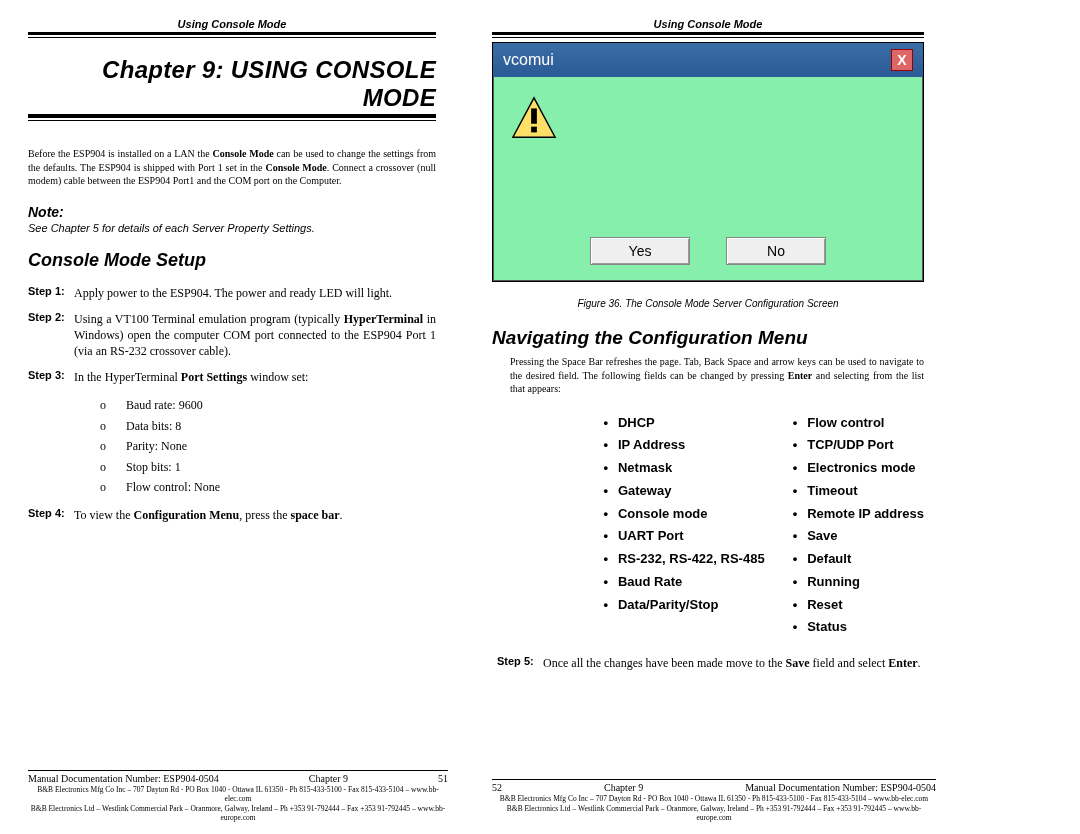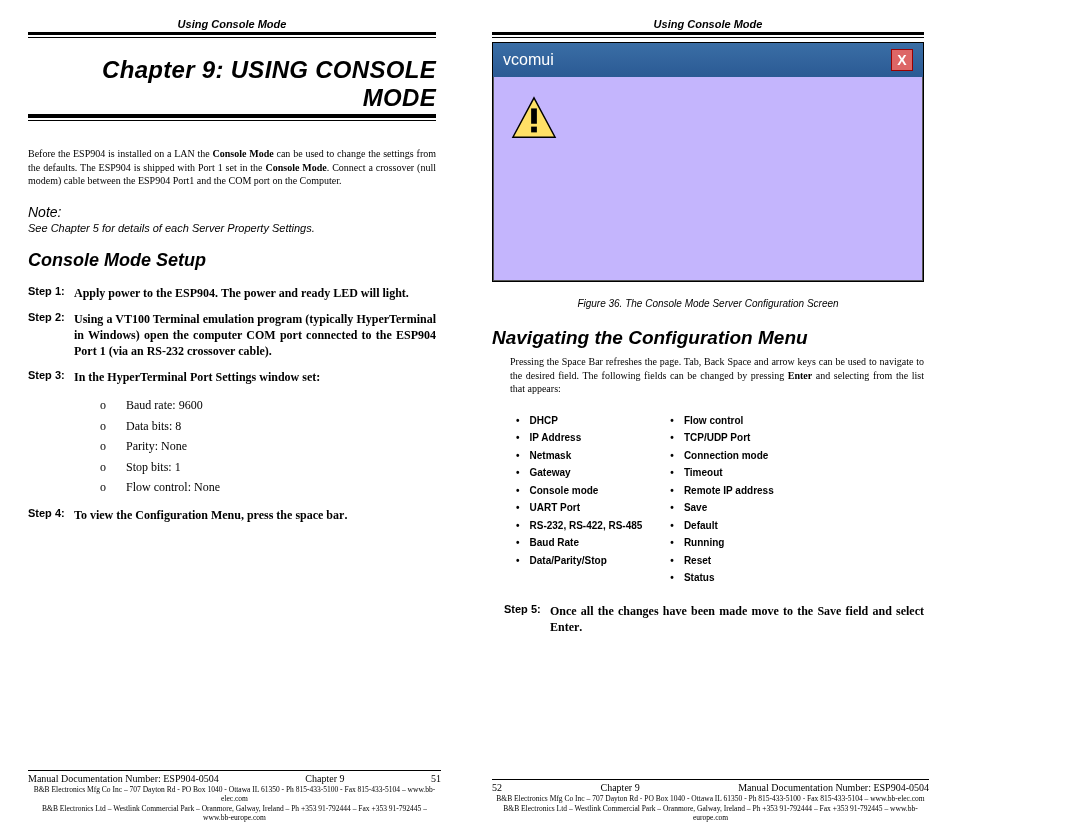--- a/index.html
+++ b/index.html
@@ -4,41 +4,41 @@
 <style>
   * { box-sizing: border-box; margin: 0; padding: 0; }
   body { font-family: "Times New Roman", serif; background:#fff; }
   .sheet { width:952px; height:834px; position:relative; display:flex; }
   .page { width:540px; height:834px; padding:18px 28px 12px 28px; position:relative; }
   .hdr-label { font-style:italic; font-weight:bold; font-size:11px; text-align:center; margin-bottom:2px; font-family:Arial,sans-serif; }
   .dbl-rule { border-top:3px solid #000; border-bottom:1px solid #000; height:6px; margin-bottom:10px; }
   .chapter-title { font-family:Arial,sans-serif; font-weight:bold; font-style:italic; font-size:24px; text-align:right; margin-top:18px; margin-bottom:2px; letter-spacing:0.3px; }
   .title-rule { border-top:4px solid #000; border-bottom:1px solid #000; height:7px; margin-bottom:26px; }
   .body-text { font-size:10px; text-align:justify; line-height:1.35; margin-bottom:16px; }
-  .note-head { font-family:Arial,sans-serif; font-style:italic; font-weight:normal; font-size:14px; margin-top:6px; margin-bottom:2px; }
+  .note-head { font-family:Arial,sans-serif; font-style:italic; font-weight:bold; font-size:14px; margin-top:6px; margin-bottom:2px; }
   .note-text { font-family:Arial,sans-serif; font-style:italic; font-size:11px; margin-bottom:16px; }
   .section-h { font-family:Arial,sans-serif; font-weight:bold; font-style:italic; font-size:18px; margin-bottom:14px; }
   .sub-h { font-family:Arial,sans-serif; font-weight:bold; font-style:italic; font-size:19px; margin-bottom:6px; }
   .step-row { display:flex; font-size:12px; margin-bottom:10px; }
   .step-label { font-weight:bold; white-space:nowrap; padding-right:6px; min-width:46px; font-family:Arial,sans-serif; font-size:11px; }
-  .step-text { text-align:justify; flex:1; line-height:1.35;font-weight:bold; }
+  .step-text { text-align:justify; flex:1; line-height:1.35; }
   .sublist { margin:6px 0 10px 72px; font-size:12px; line-height:1.7; }
   .sublist .o { display:inline-block; width:26px; }
   .click-ok { margin:2px 0 10px 48px; font-size:12px; }
-  .footer { position:absolute; left:28px; right:23px; bottom:12px; }
+  .footer { position:absolute; left:28px; right:16px; bottom:12px; }
   .footer hr { border:none; border-top:1px solid #000; margin-bottom:2px; }
   .footer-row { display:flex; justify-content:space-between; font-size:10px; }
   .foot-small { font-size:7.5px; text-align:center; margin-top:1px; line-height:1.2; }
   .caption { font-family:Arial,sans-serif; font-style:italic; font-size:10px; text-align:center; margin:16px 0 18px 0; }
-  .fig-cols { display:flex; gap:28px; font-family:Arial,sans-serif; font-size:10px; font-weight:bold; line-height:1.75; margin-left:24px; margin-top:8px; margin-bottom:16px; }
+  .fig-cols { display:flex; gap:28px; font-family:Arial,sans-serif; font-size:13px; font-weight:bold; line-height:1.75; margin-left:24px; margin-top:8px; margin-bottom:16px;justify-content:flex-end; }
   .fig-cols ul { list-style:none; }
   .fig-cols li::before { content:"•"; font-weight:bold; margin-right:10px; }
   
   .dlg-wrap { width:432px; height:240px; margin:0 auto 0 auto; margin-top:-6px; }
-  .dlg { width:100%; height:100%; border:1px solid #000; background:#c4b5fd; font-family:Tahoma,Arial,sans-serif; display:flex; flex-direction:column; box-shadow:0 0 0 1px #555 inset; }
+  .dlg { width:100%; height:100%; border:1px solid #000; background:#86efac; font-family:Tahoma,Arial,sans-serif; display:flex; flex-direction:column; box-shadow:0 0 0 1px #555 inset; }
   .dlg-title { background:linear-gradient(#3a6ea5,#2b5a94); color:#fff; font-size:16px; padding:6px 10px; display:flex; justify-content:space-between; align-items:center; }
   .dlg-title .x { width:22px; height:22px; background:#d66; border:1px solid #900; text-align:center; line-height:20px; font-weight:bold; color:#fff; font-size:14px; }
   .dlg-body { flex:1; padding:18px 20px 10px 18px; display:flex; gap:16px; color:#333; }
   .warn-icon { width:46px; height:46px; flex-shrink:0; }
   .dlg-msg { font-size:16px; line-height:1.3; color:#555; }
   .dlg-btns { display:flex; gap:36px; justify-content:center; padding:4px 0 16px 0; }
   .dlg-btn { width:100px; height:28px; background:#efefef; border:1px solid #888; box-shadow:1px 1px 0 #fff inset, -1px -1px 0 #999 inset; font-size:14px; text-align:center; line-height:26px; }
 </style>
 </head>
 <body>
@@ -109,20 +109,24 @@
           <span>vcomui</span>
           <span class="x">X</span>
         </div>
         <div class="dlg-body">
           <svg class="warn-icon" viewBox="0 0 48 48">
             <polygon points="24,3 46,44 2,44" fill="#ffe066" stroke="#000" stroke-width="1.5"></polygon>
             <rect x="21" y="14" width="6" height="16" fill="#000"></rect>
             <rect x="21" y="33" width="6" height="6" fill="#000"></rect>
           </svg>
         </div>
+        <div class="dlg-btns">
+          <div class="dlg-btn">Yes</div>
+          <div class="dlg-btn">No</div>
+        </div>
       </div>
     </div>
 
     <div class="caption">Figure 36. The Console Mode Server Configuration Screen</div>
 
     <div class="sub-h">Navigating the Configuration Menu</div>
     <div class="body-text" style="margin-left:18px;">Pressing the Space Bar refreshes the page. Tab, Back Space and arrow keys can be used to navigate to the desired field. The following fields can be changed by pressing <b>Enter</b> and selecting from the list that appears:</div>
 
     <div class="fig-cols">
       <ul>
@@ -132,32 +136,32 @@
           <li>Gateway</li>
           <li>Console mode</li>
           <li>UART Port</li>
           <li>RS-232, RS-422, RS-485</li>
           <li>Baud Rate</li>
           <li>Data/Parity/Stop</li>
         </ul>
       <ul>
           <li>Flow control</li>
           <li>TCP/UDP Port</li>
-          <li>Connection mode</li>
+          <li>Electronics mode</li>
           <li>Timeout</li>
           <li>Remote IP address</li>
           <li>Save</li>
           <li>Default</li>
           <li>Running</li>
           <li>Reset</li>
           <li>Status</li>
         </ul>
     </div>
 
-    <div class="step-row" style="margin-left:12px;">
+    <div class="step-row" style="margin-left:5px;">
       <span class="step-label">Step 5:</span>
       <span class="step-text">Once all the changes have been made move to the <b>Save</b> field and select <b>Enter</b>.</span>
     </div>
 
     <div class="footer">
       <hr>
       <div class="footer-row">
         <span>52</span>
         <span>Chapter 9</span>
         <span>Manual Documentation Number: ESP904-0504</span>

